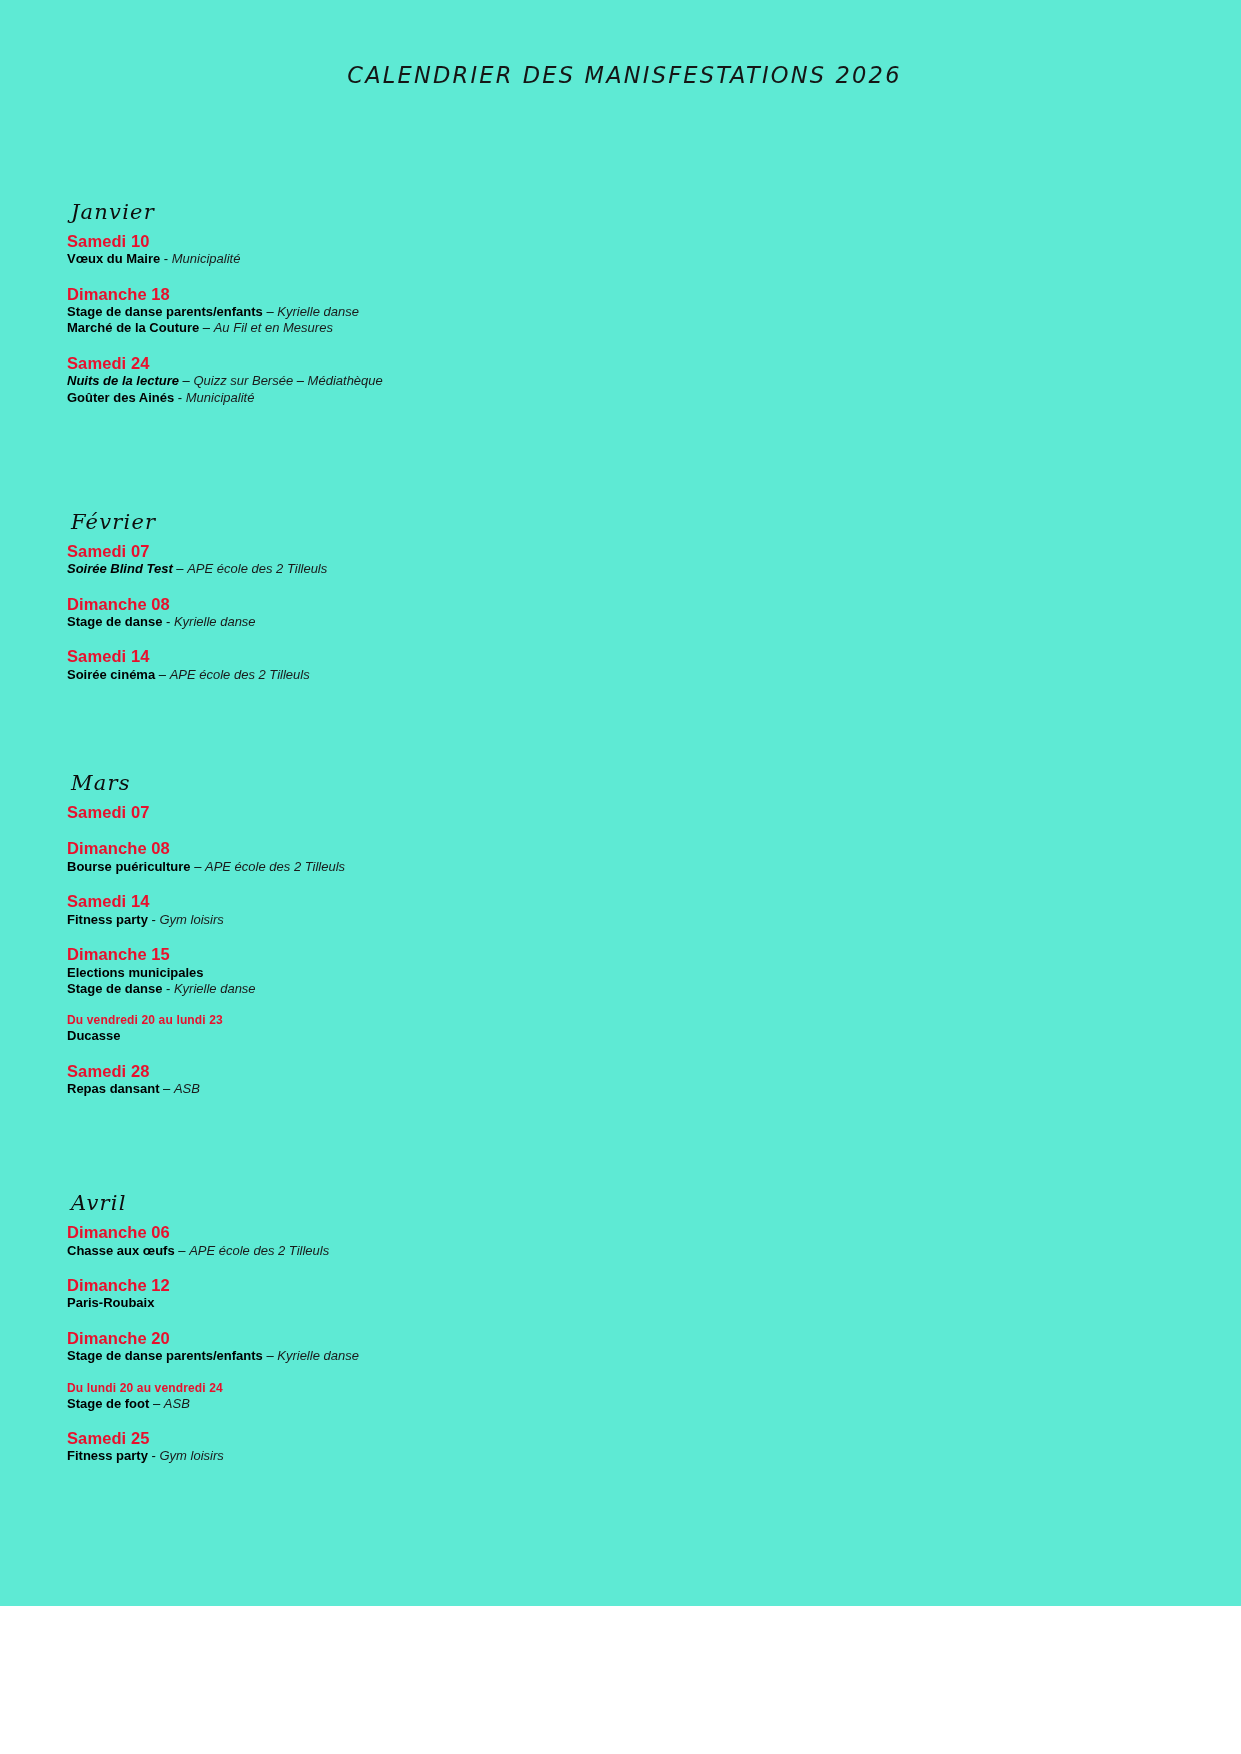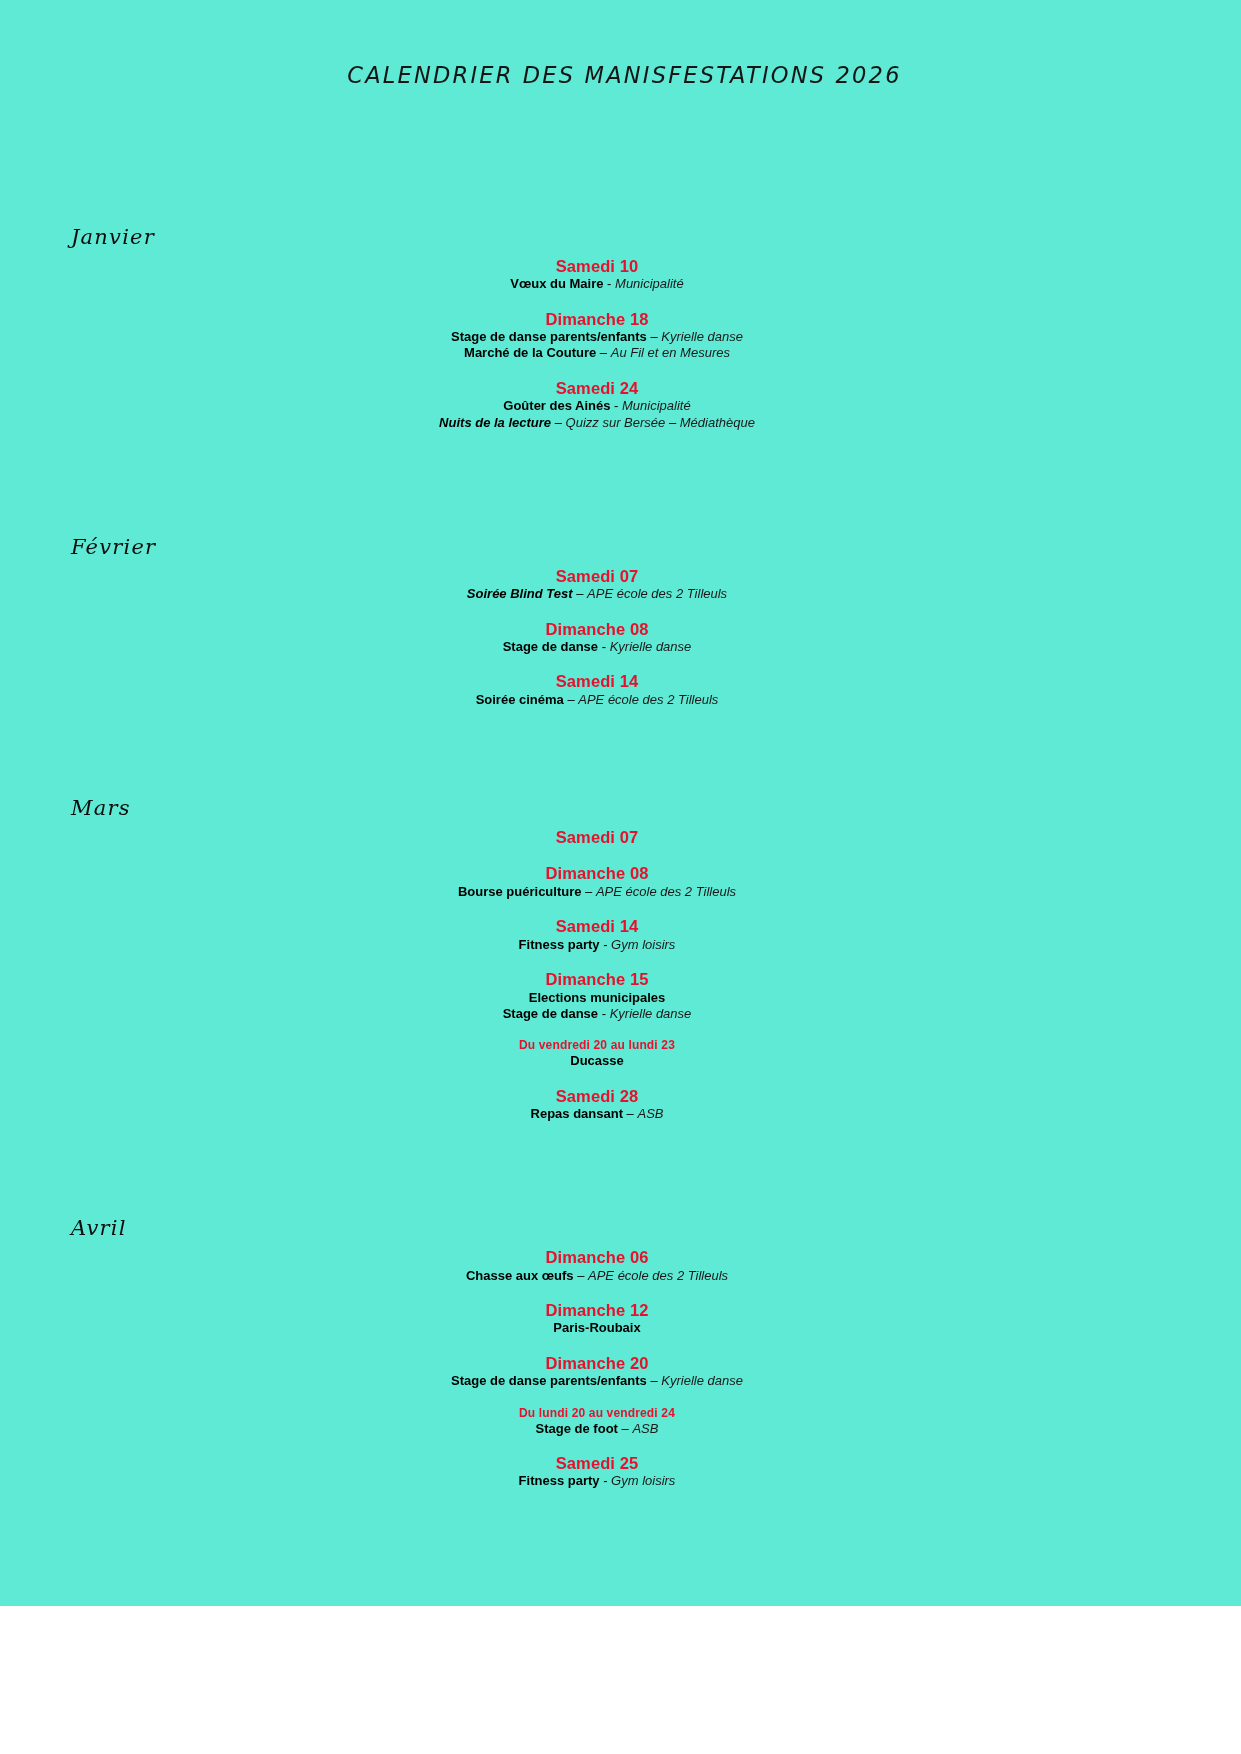--- a/index.html
+++ b/index.html
@@ -34,38 +34,38 @@
     font-size: 22.5px;
     letter-spacing: 2.2px;
     color: #151515;
     white-space: nowrap;
   }
 
   
   .content {
     position: absolute;
     left: 67px;
-    top: 225px;
+    top: 200px;
     width: 1060px;
   }
 
   .month-block { margin: 0; }
 
   .month-name {
     font-family: "DejaVu Serif", serif;
     font-style: italic;
     font-weight: 400;
     font-size: 21px;
     letter-spacing: 1.2px;
     color: #0d0d0d;
     line-height: 1.18;
     margin: 0 0 6px 4px;
   }
 
-  .entry { margin: 0 0 0 0; text-align: center; }
+  .entry { margin: 0 0 0 0; }
 
   .entry + .entry { margin-top: 16px; }
 
   .date {
     color: #e8112d;
     font-weight: bold;
     font-size: 16.5px;
     line-height: 1.24;
     letter-spacing: 0.1px;
     margin: 0;
@@ -117,22 +117,22 @@
           <div class="date">Samedi 10</div>
           <div class="event-line"><span class="ev-name">Vœux du Maire</span><span class="ev-sep"> - </span><span class="ev-org">Municipalité</span></div>
         </div>
         <div class="entry">
           <div class="date">Dimanche 18</div>
           <div class="event-line"><span class="ev-name">Stage de danse parents/enfants</span><span class="ev-sep"> – </span><span class="ev-org">Kyrielle danse</span></div>
           <div class="event-line"><span class="ev-name">Marché de la Couture</span><span class="ev-sep"> – </span><span class="ev-org">Au Fil et en Mesures</span></div>
         </div>
         <div class="entry">
           <div class="date">Samedi 24</div>
+          <div class="event-line"><span class="ev-name italic">Nuits de la lecture</span><span class="ev-sep"> – </span><span class="ev-org">Quizz sur Bersée – Médiathèque</span></div>
           <div class="event-line"><span class="ev-name">Goûter des Ainés</span><span class="ev-sep"> - </span><span class="ev-org">Municipalité</span></div>
-          <div class="event-line"><span class="ev-name italic">Nuits de la lecture</span><span class="ev-sep"> – </span><span class="ev-org">Quizz sur Bersée – Médiathèque</span></div>
         </div>
       </div>
       <div class="gap-january"></div>
       <div class="month-block">
         <div class="month-name">Février</div>
         <div class="entry">
           <div class="date">Samedi 07</div>
           <div class="event-line"><span class="ev-name italic">Soirée Blind Test</span><span class="ev-sep"> – </span><span class="ev-org">APE école des 2 Tilleuls</span></div>
         </div>
         <div class="entry">

